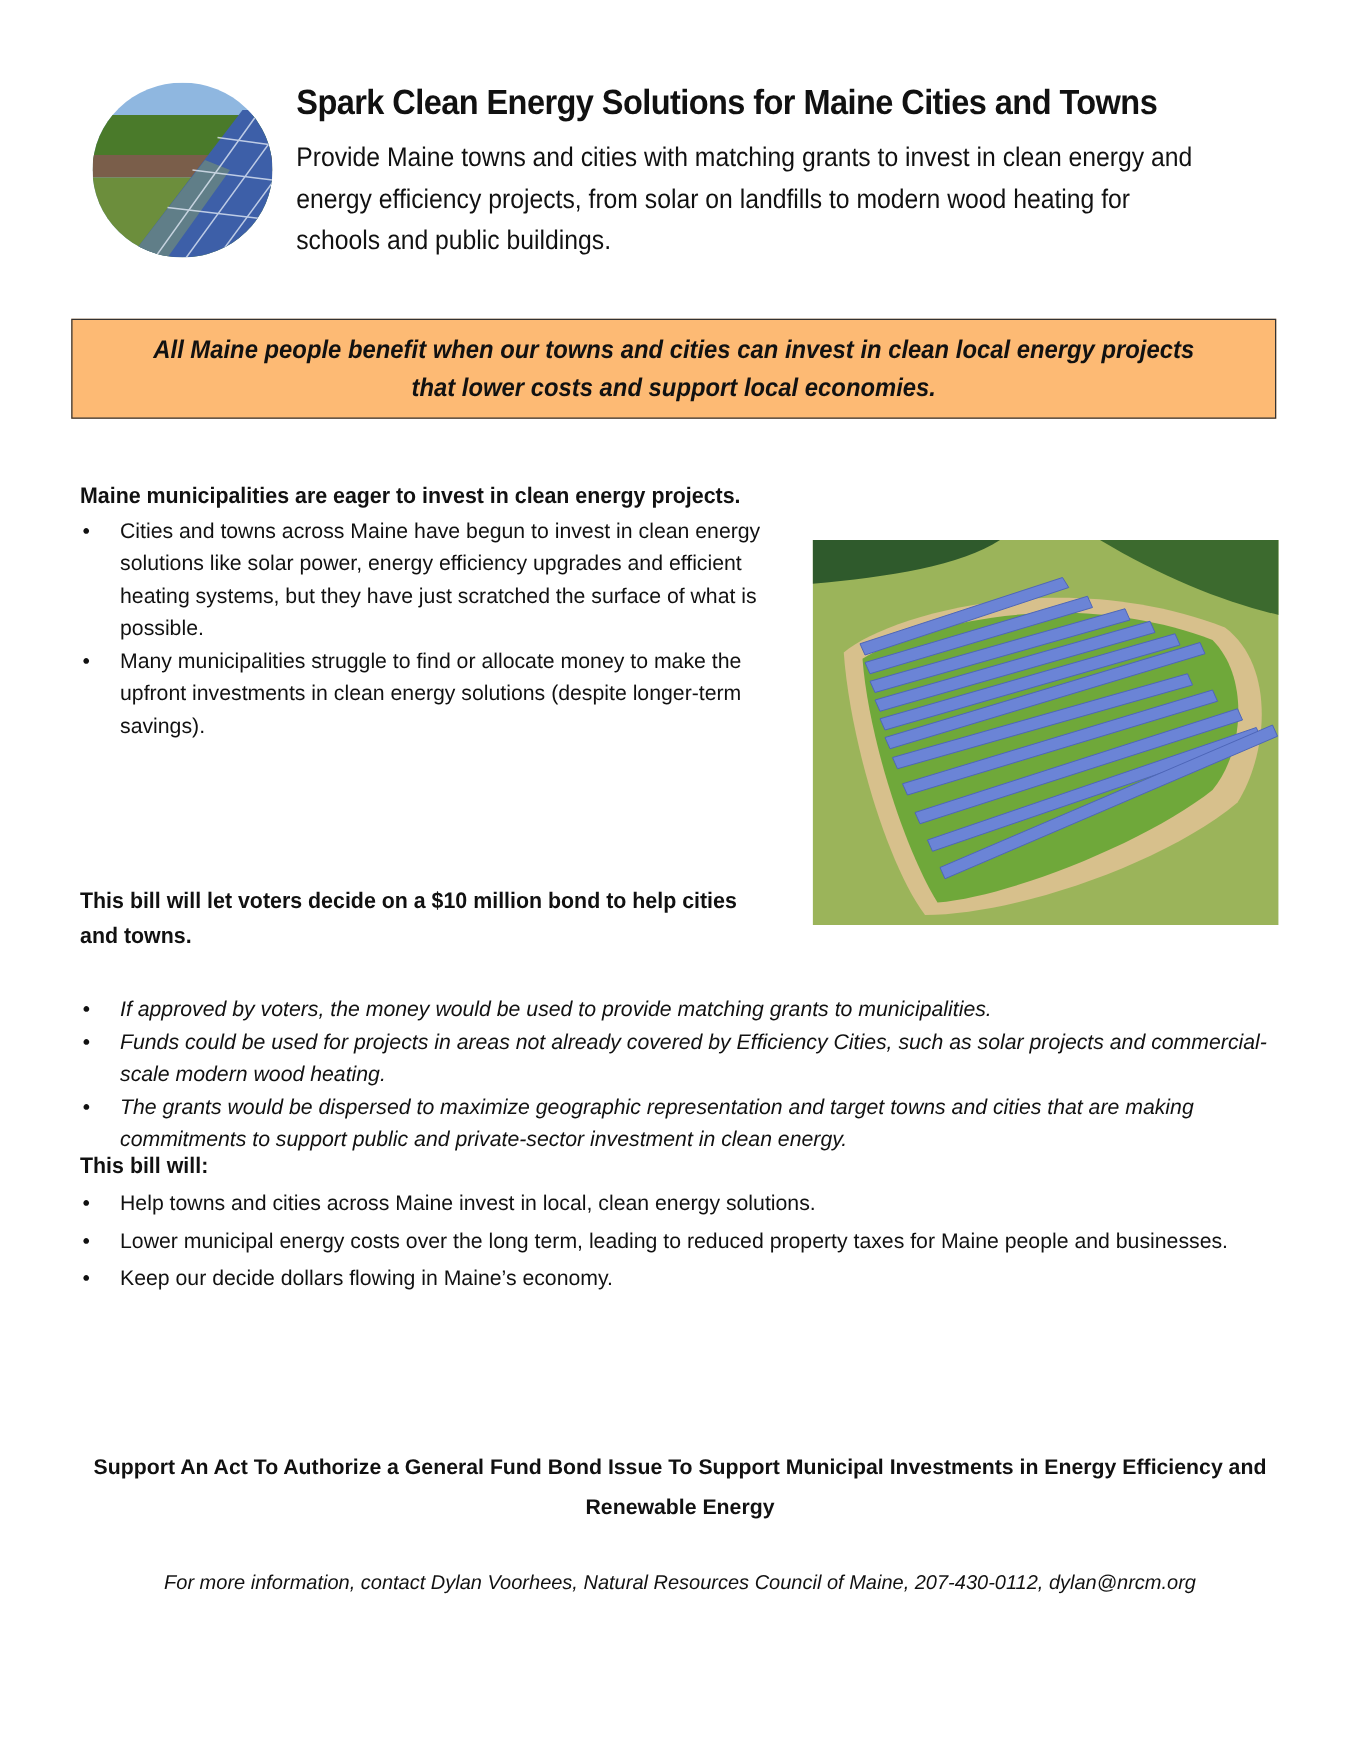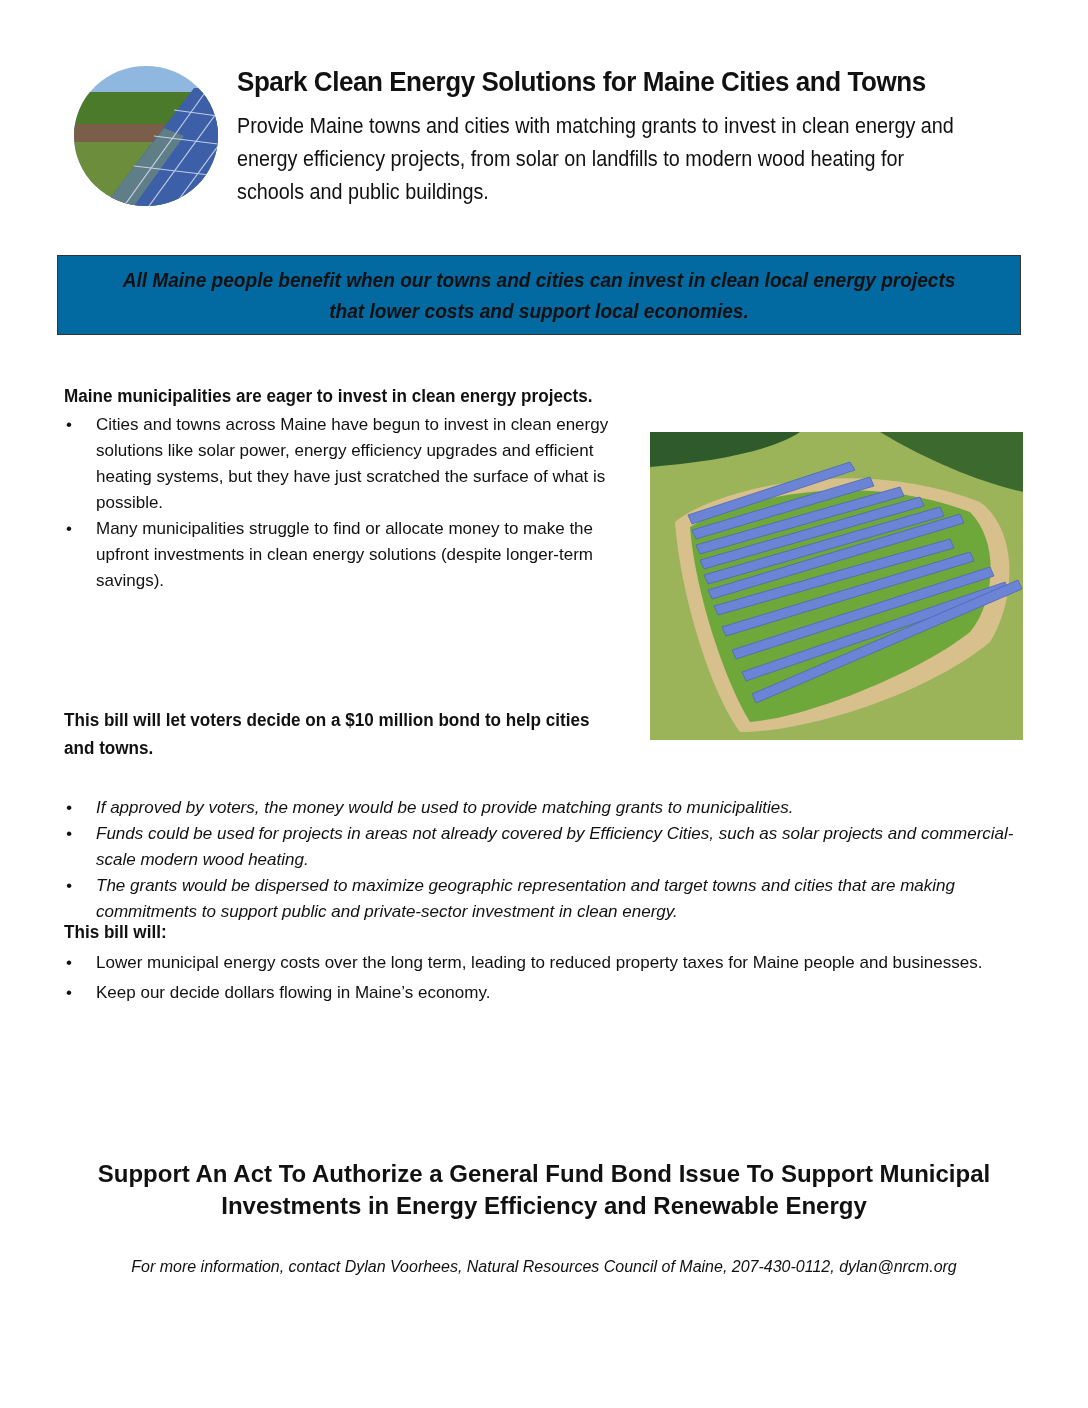--- a/index.html
+++ b/index.html
@@ -6,33 +6,33 @@
   body { width:1088px; height:1408px; position:relative; overflow:hidden;
          font-family:"Liberation Sans", "DejaVu Sans", sans-serif; color:#111; }
   .abs { position:absolute; }
 
   
   .logo-circle { left:74px; top:66px; width:144px; height:140px; border-radius:50%; overflow:hidden; }
   .title { left:237px; top:66px; font-size:28px; font-weight:bold; letter-spacing:-0.5px; white-space:nowrap; transform:scaleX(0.93); transform-origin:left top; }
   .subtitle { left:237px; top:110px; width:790px; font-size:21.5px; line-height:33px; transform:scaleX(0.92); transform-origin:left top; }
 
   
-  .callout { left:57px; top:255px; width:964px; height:80px; background:#0369a1; border:1.5px solid #333; box-sizing:border-box;
+  .callout { left:57px; top:255px; width:964px; height:80px; background:#fdba74; border:1.5px solid #333; box-sizing:border-box;
              display:flex; align-items:center; justify-content:center; text-align:center; }
   .callout p { margin:0; font-size:20.5px; font-weight:bold; font-style:italic; line-height:31px; width:900px; transform:scaleX(0.93); }
 
   
   .h2 { font-size:18px; font-weight:bold; white-space:nowrap; transform:scaleX(0.95); transform-origin:left top; }
   .list { margin:0; padding:0; list-style:none; }
   .list li { position:relative; padding-left:32px; font-size:17px; line-height:26px; }
   .list li::before { content:"\2022"; position:absolute; left:2px; top:0; font-size:17px; }
 
   .photo { left:650px; top:432px; width:373px; height:308px; overflow:hidden; }
 
-  .support { left:60px; top:1158px; width:968px; text-align:center; font-size:24px; font-weight:bold; line-height:32px; }
+  .support { left:60px; top:1158px; width:968px; text-align:center; font-size:17px; font-weight:bold; line-height:32px; }
   .footer { left:60px; top:1258px; width:968px; text-align:center; font-size:16px; font-style:italic; }
 </style>
 </head>
 <body>
 
 <div class="abs logo-circle">
   <svg width="144" height="140" viewBox="0 0 144 140">
     <rect x="0" y="0" width="144" height="140" fill="#8fb7e0"></rect>
     <rect x="0" y="26" width="144" height="45" fill="#4a7a2a"></rect>
     <rect x="0" y="58" width="144" height="18" fill="#7a5e4a"></rect>
@@ -88,19 +88,20 @@
 
 <div class="abs h2" style="left:64px; top:706px; width:580px; white-space:normal; line-height:28px;">This bill will let voters decide on a $10 million bond to help cities and towns.</div>
 <ul class="abs list" style="left:64px; top:795px; width:970px;font-style:italic;">
   <li>If approved by voters, the money would be used to provide matching grants to municipalities.</li>
   <li>Funds could be used for projects in areas not already covered by Efficiency Cities, such as solar projects and commercial-scale modern wood heating.</li>
   <li>The grants would be dispersed to maximize geographic representation and target towns and cities that are making commitments to support public and private-sector investment in clean energy.</li>
 </ul>
 
 <div class="abs h2" style="left:64px; top:922px;">This bill will:</div>
 <ul class="abs list" style="left:64px; top:950px; width:970px;">
+  <li style="margin-bottom:4px;">Help towns and cities across Maine invest in local, clean energy solutions.</li>
   <li style="margin-bottom:4px;">Lower municipal energy costs over the long term, leading to reduced property taxes for Maine people and businesses.</li>
   <li>Keep our decide dollars flowing in Maine’s economy.</li>
 </ul>
 
 <div class="abs support">Support An Act To Authorize a General Fund Bond Issue To Support Municipal Investments in Energy Efficiency and Renewable Energy</div>
 
 <div class="abs footer">For more information, contact Dylan Voorhees, Natural Resources Council of Maine, 207-430-0112, dylan@nrcm.org</div>
 
 </body></html>

